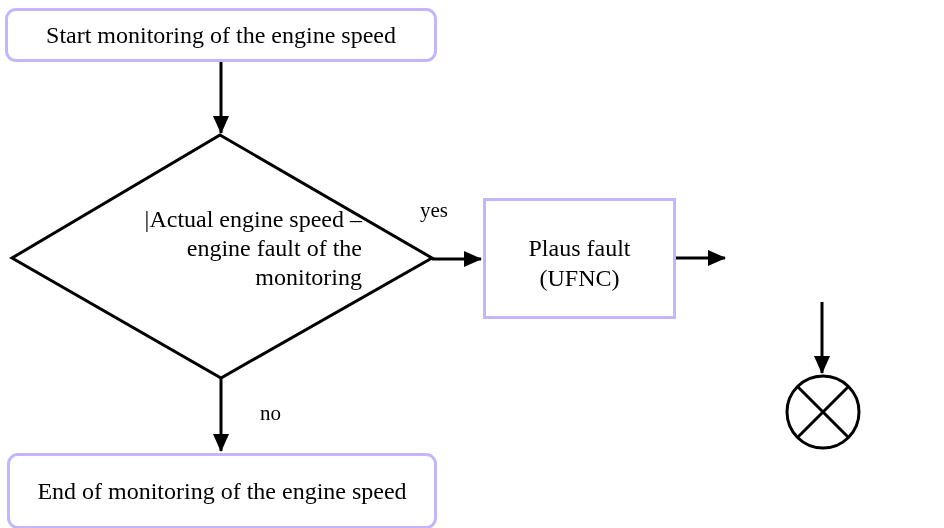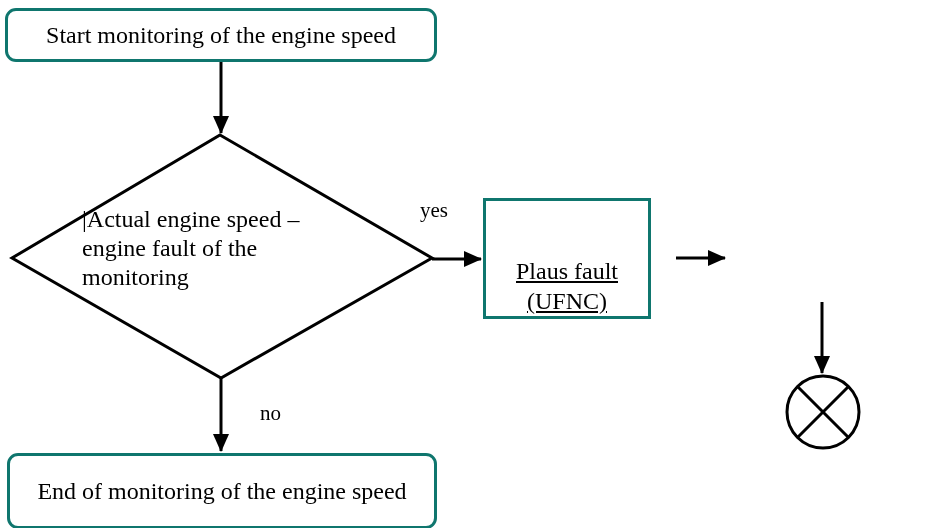--- a/index.html
+++ b/index.html
@@ -19,44 +19,44 @@
   svg.layer {
     position: absolute;
     left: 0;
     top: 0;
     width: 944px;
     height: 528px;
   }
   .node {
     position: absolute;
     box-sizing: border-box;
-    border: 3px solid #0f766e;
+    border: 3px solid #c4b5fd;
     background: #ffffff;
     display: flex;
     align-items: center;
     justify-content: center;
     text-align: center;
     font-size: 24px;
     line-height: 28px;
   }
   .rounded {
     border-radius: 11px;
   }
   .node-start  { left: 5px;   top: 8px;   width: 432px; height: 54px; }
   .node-end    { left: 7px;   top: 453px; width: 430px; height: 76px; }
-  .node-plaus  { left: 483px; top: 198px; width: 168px; height: 121px;
-                 align-items: flex-end; padding-top: 9px; line-height: 30px; text-decoration: underline; }
+  .node-plaus  { left: 483px; top: 198px; width: 193px; height: 121px;
+                 align-items: center; padding-top: 9px; line-height: 30px; }
   .node-fault  { left: 727px; top: 216px; width: 191px; height: 86px;
                  line-height: 30px; }
   .decision-text {
     position: absolute;
     left: 82px;
     top: 205px;
     width: 280px;
-    text-align: left;
+    text-align: right;
     font-size: 24px;
     line-height: 29px;
   }
   .edge-label {
     position: absolute;
     font-size: 21px;
     line-height: 26px;
   }
   .label-yes { left: 420px; top: 197px; }
   .label-no  { left: 260px; top: 400px; }

